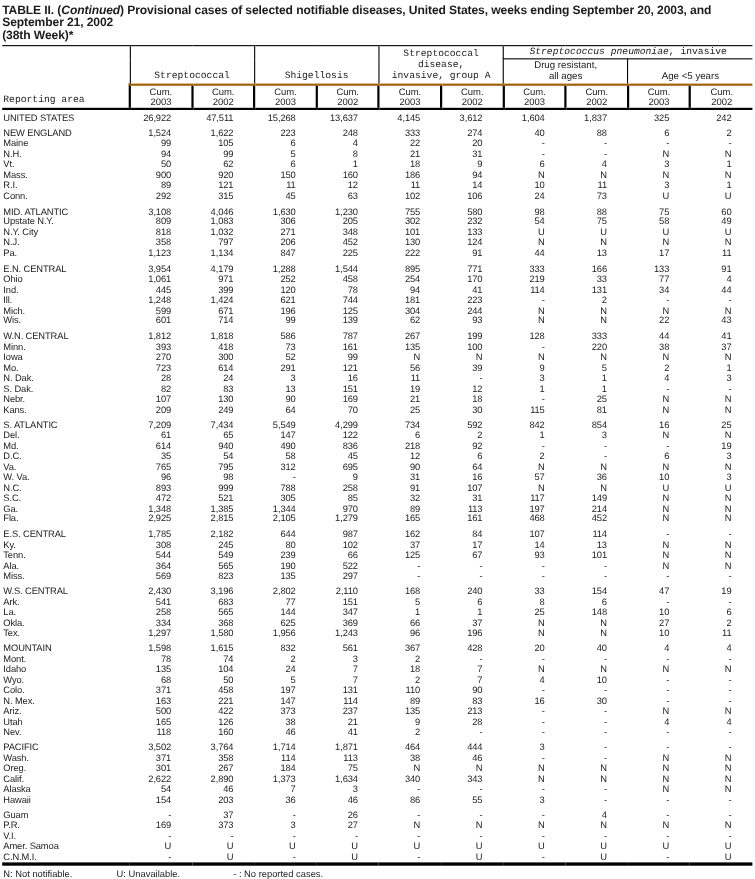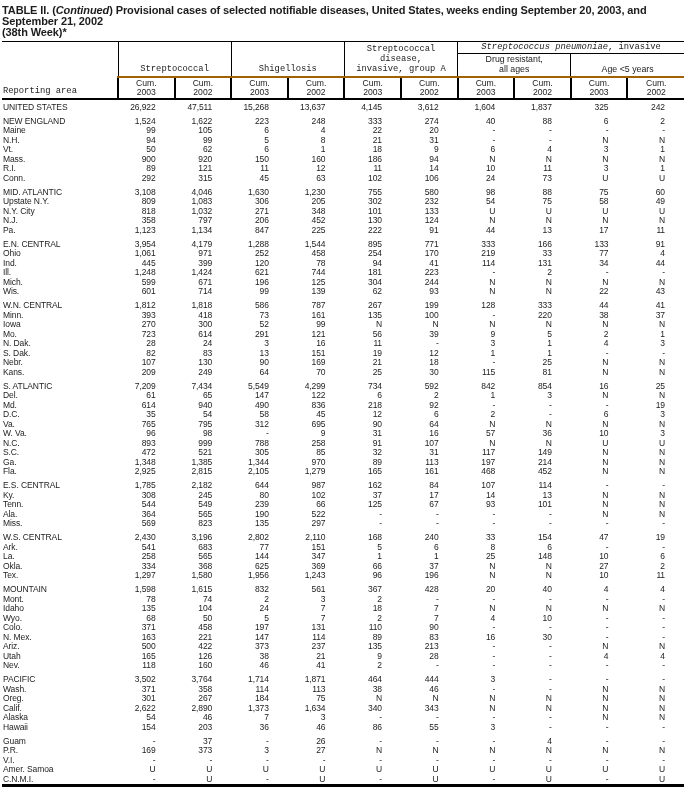--- a/index.html
+++ b/index.html
@@ -1027,13 +1027,14 @@
         <td class="val">U</td>
         <td class="val">-</td>
         <td class="val">U</td>
         <td class="val">-</td>
         <td class="val">U</td>
       </tr>
     </tbody>
 </table>
 
 <div class="footnotes">
+  <div class="fn-1"><span class="fn-n">N: Not notifiable.</span><span class="fn-u">U: Unavailable.</span><span>- : No reported cases.</span></div>
 </div>
 
 </body></html>

